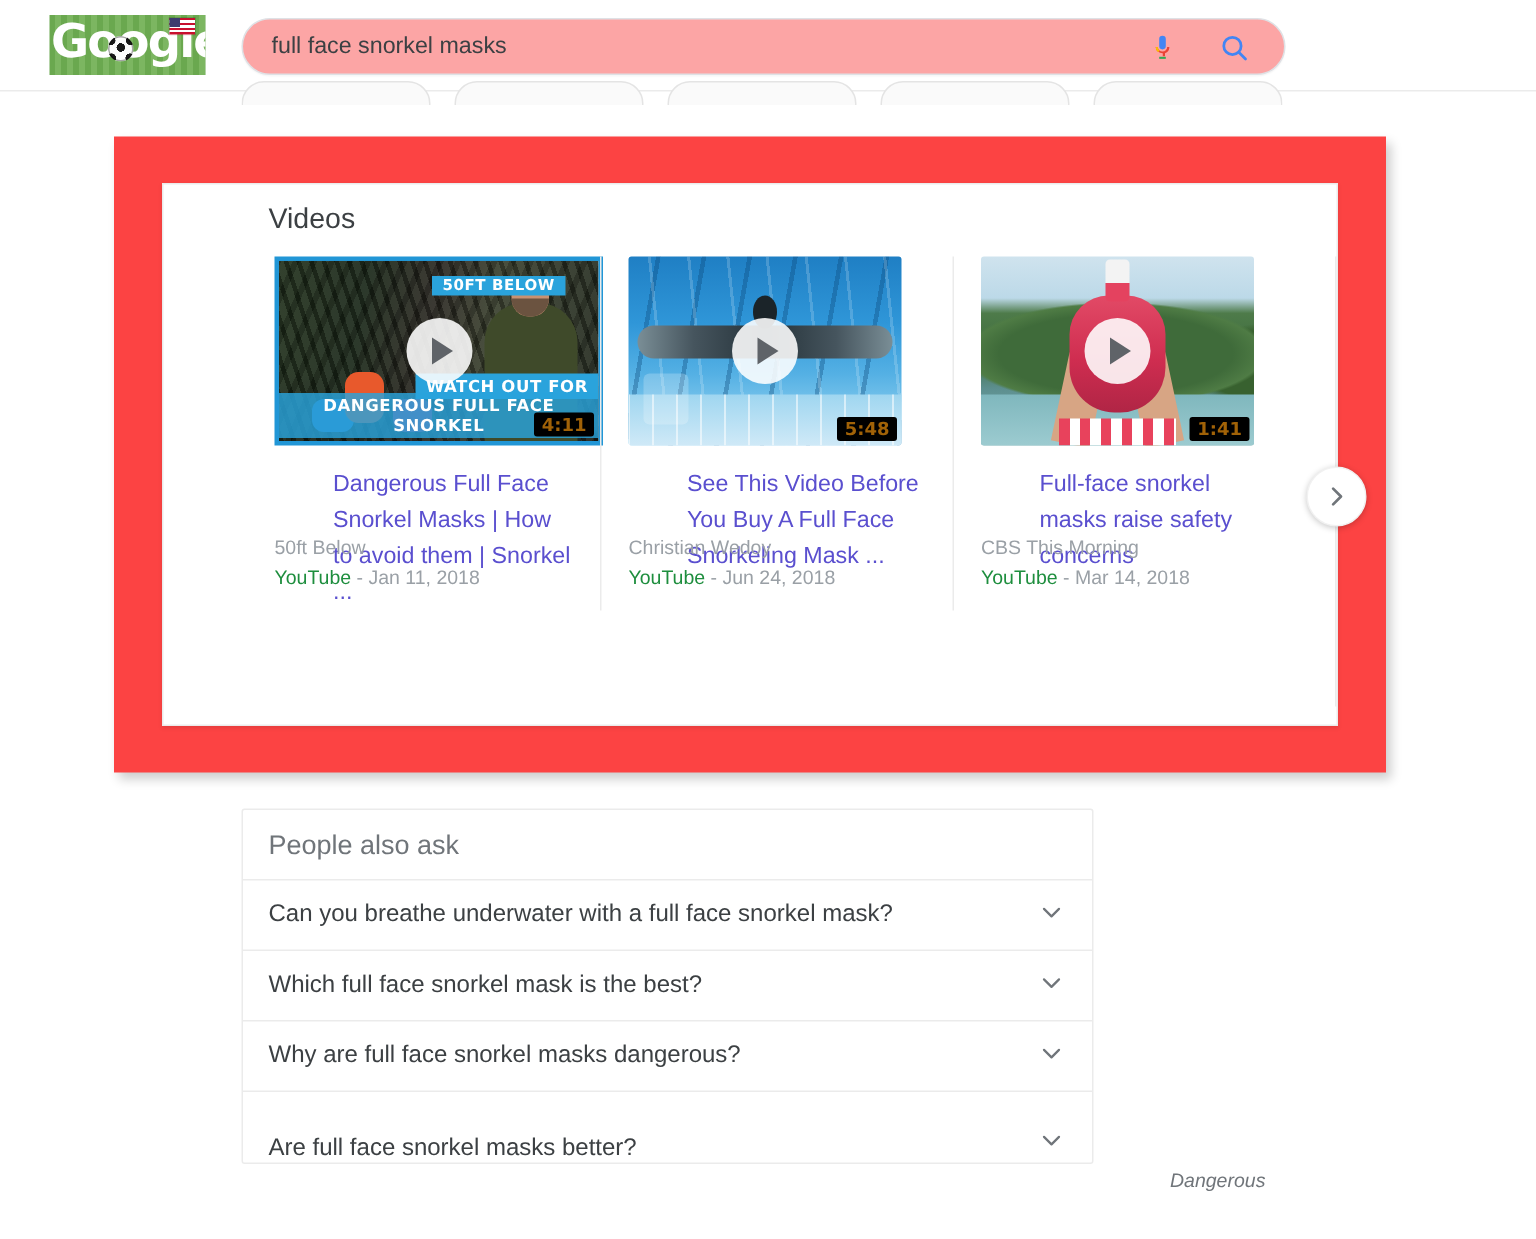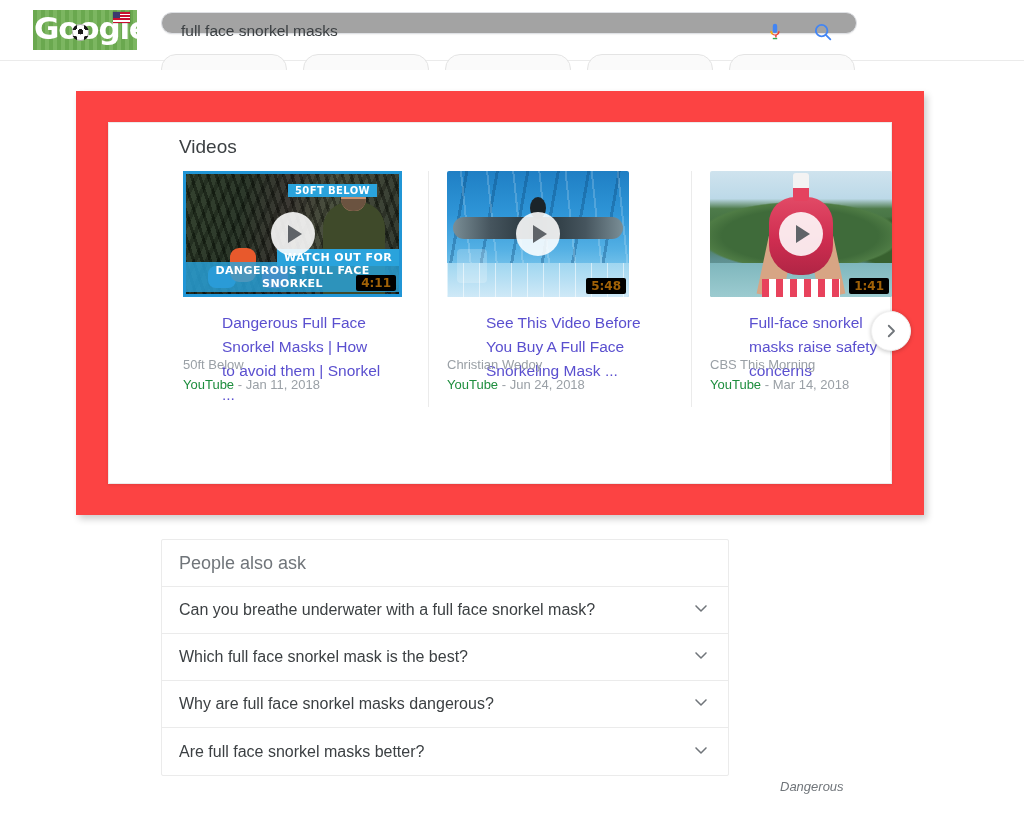--- a/index.html
+++ b/index.html
@@ -78,22 +78,22 @@
     content: "";
     position: absolute;
     left: 0; top: 0;
     width: 7px; height: 6px;
     background: #3c3b6e;
   }
 
   .searchbar {
     position: absolute;
     left: 161px; top: 12px;
-    width: 696px; height: 22px;
-    background: #a3a3a3;
+    width: 696px; height: 38px;
+    background: #fca5a5;
     border: 1px solid #dfe1e5;
     border-radius: 21px;
     box-shadow: 0 1px 1px rgba(0,0,0,.04);
   }
   .search-input {
     position: absolute;
     left: 17px; top: 0;
     width: 550px; height: 36px;
     border: none;
     outline: none;
@@ -155,21 +155,20 @@
     left: 70px; top: 13px;
     font-size: 19px;
     color: #3c4043;
     font-weight: 400;
   }
 
   .video-row {
     position: absolute;
     left: 56px; top: 48px;
     display: flex;
-    gap: 28px;
   }
   .video-item {
     width: 235px;
     padding: 0 18px;
     border-left: 1px solid #ebebeb;
     position: relative;
   }
   .video-item:first-child { border-left: none; }
 
   .thumb {
@@ -455,21 +454,21 @@
     border-bottom: 1px solid #ebebeb;
   }
   .paa-item {
     height: 47px;
     border-bottom: 1px solid #ebebeb;
     display: flex;
     align-items: center;
     padding: 0 17px;
     cursor: pointer;
   }
-  .paa-item:last-child { border-bottom: none; }
+  .paa-item:last-child { border-bottom: none; align-items: flex-end; }
   .paa-q {
     flex: 1;
     font-size: 16px;
     color: #3c4043;
   }
   .feedback {
     position: absolute;
     left: 780px; top: 779px;
     font-size: 13px;
     font-style: italic;

